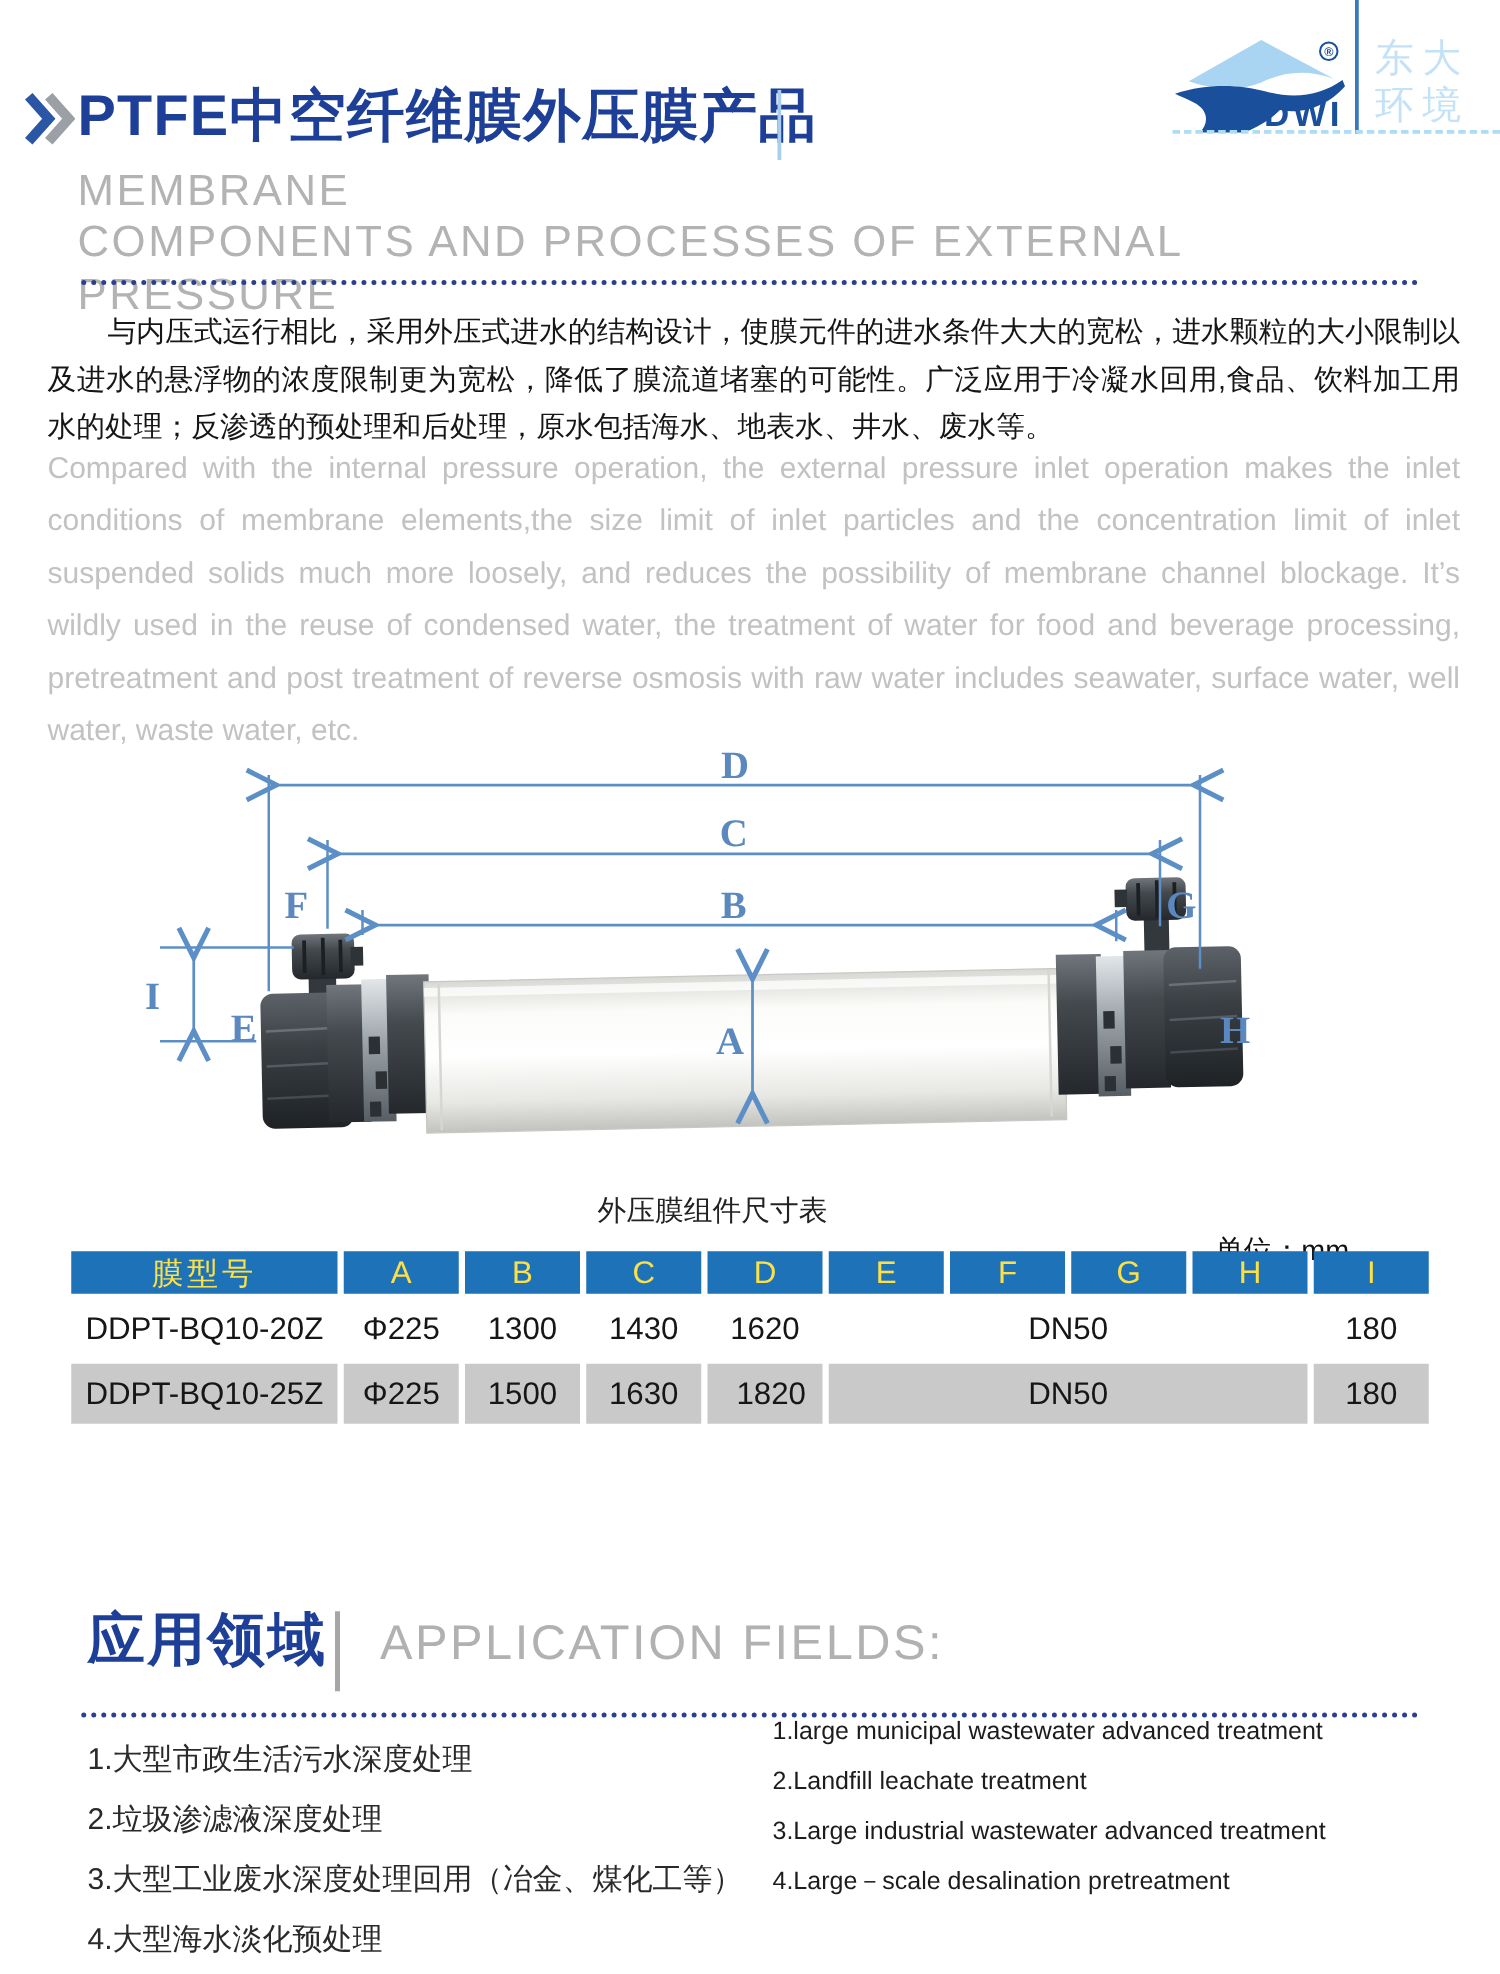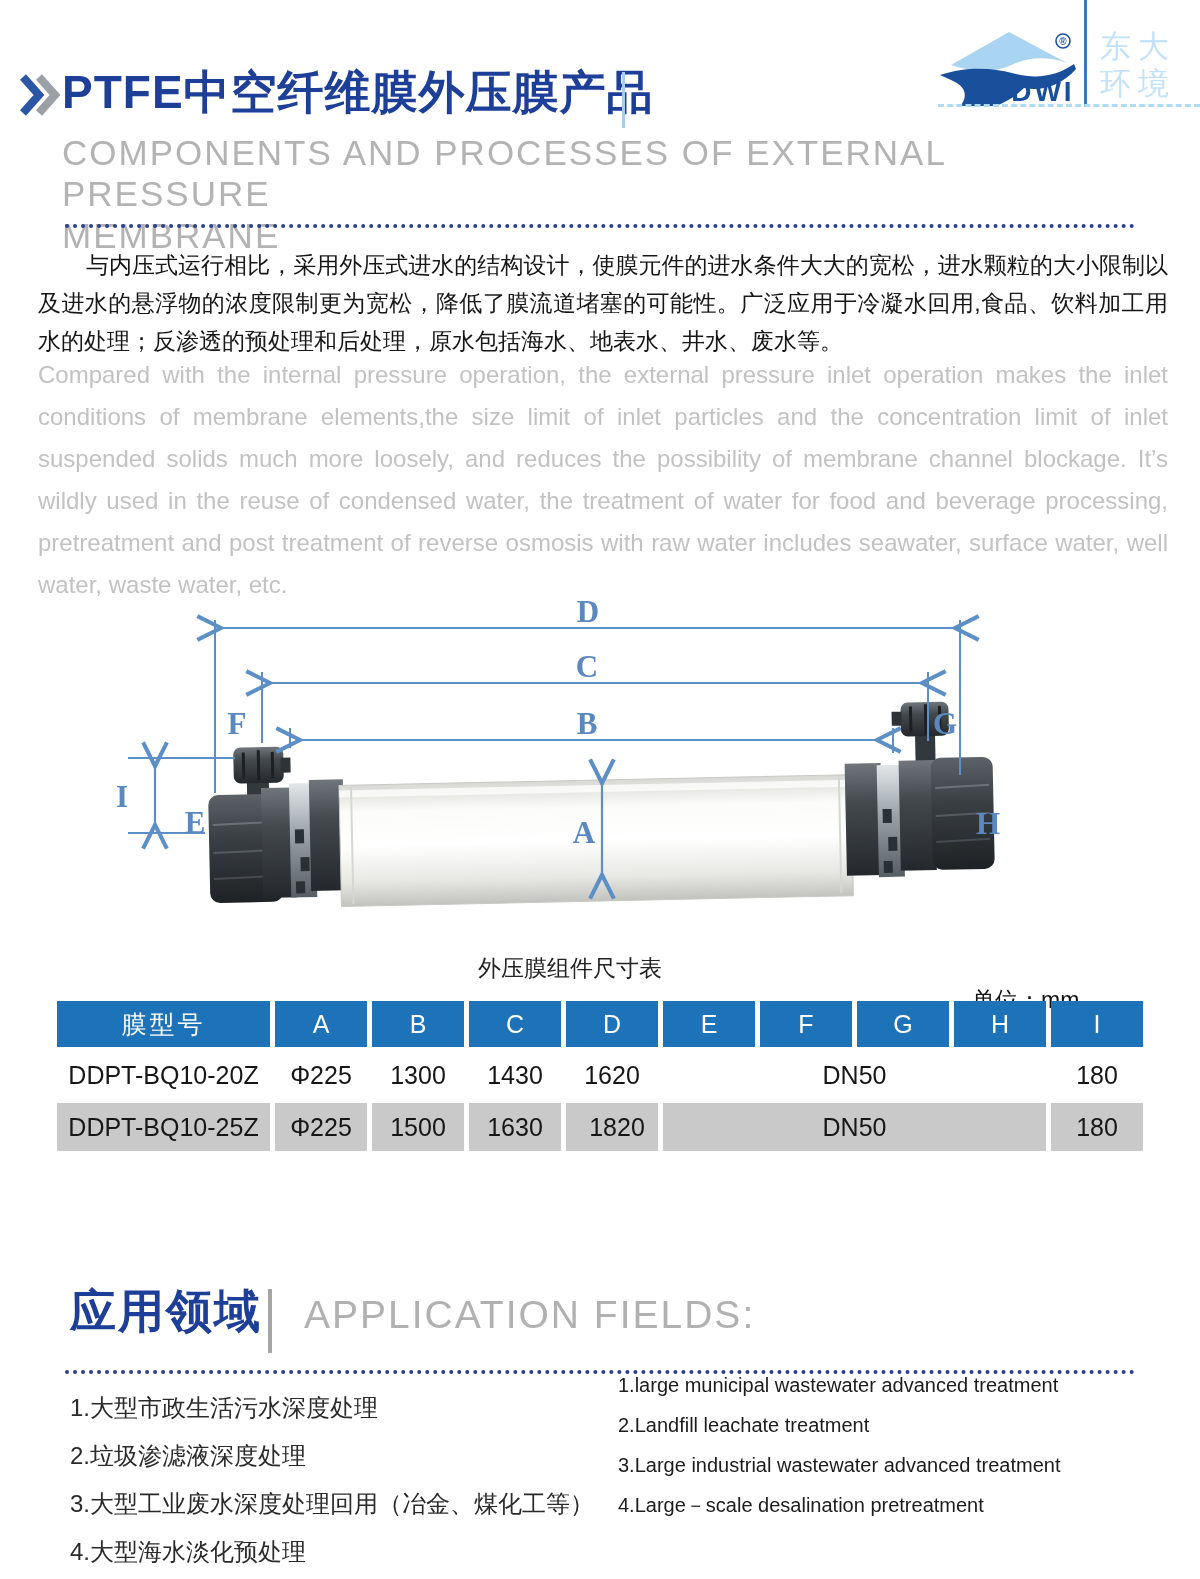--- a/index.html
+++ b/index.html
@@ -25,21 +25,21 @@
   
   .para-zh{left:38px;top:246px;width:1130px;font-size:23px;line-height:38px;color:#161616;
            text-align:justify;text-indent:48px;}
   .para-en{left:38px;top:354px;width:1130px;font-size:24px;line-height:42px;color:#c3c2c2;text-align:justify;}
 
   
   .tbl-title{left:0;top:953px;width:1140px;text-align:center;font-size:23px;color:#222;}
   .tbl-unit{left:972px;top:953px;font-size:23px;color:#111;margin-top:32px;}
   .spec-table{left:57px;top:1001px;width:1086px;display:grid;
               grid-template-columns:213px repeat(9,1fr);gap:4px 5px;}
-  .th{background:#1e72b8;color:#ffffff;height:46px;display:flex;align-items:center;justify-content:center;
+  .th{background:#1e72b8;color:#fde047;height:34px;display:flex;align-items:center;justify-content:center;
       font-size:25px;}
   .th.model{letter-spacing:3px;}
   .td{height:48px;display:flex;align-items:center;justify-content:center;
       font-size:25px;font-weight:normal;color:#161616;background:#fff;}
   .span4{grid-column:span 4;}
 
   
   .app-zh{left:70px;top:1281px;font-size:46px;font-weight:bold;color:#1d3f98;letter-spacing:2px;}
   .app-divider{left:268px;top:1289px;width:4px;height:64px;background:#a6a6a6;}
   .app-en{left:304px;top:1293px;font-size:39px;color:#b1b1b1;letter-spacing:2px;}
@@ -67,22 +67,22 @@
   </div>
   <div class="abs brand-dash"></div>
 
   <svg class="abs chevron" width="40" height="42" viewBox="0 0 40 42">
     <path d="M3,3 L19,21 L3,39" fill="none" stroke="#2b55a5" stroke-width="8"></path>
     <path d="M19,3 L35,21 L19,39" fill="none" stroke="#9aa0a6" stroke-width="8"></path>
   </svg>
   <div class="abs page-title">PTFE中空纤维膜外压膜产品</div>
   <div class="abs title-bar"></div>
   <div class="abs subtitle">
+    <div>MEMBRANE</div>
     <div>COMPONENTS AND PROCESSES OF EXTERNAL PRESSURE</div>
-    <div>MEMBRANE</div>
   </div>
   <div class="abs dotline sep-top"></div>
 
   <div class="abs para-zh">与内压式运行相比，采用外压式进水的结构设计，使膜元件的进水条件大大的宽松，进水颗粒的大小限制以及进水的悬浮物的浓度限制更为宽松，降低了膜流道堵塞的可能性。广泛应用于冷凝水回用,食品、饮料加工用水的处理；反渗透的预处理和后处理，原水包括海水、地表水、井水、废水等。</div>
   <div class="abs para-en">Compared with the internal pressure operation,  the external pressure inlet operation makes the inlet conditions of membrane elements,the size limit of inlet particles and the concentration limit of inlet suspended solids much more loosely, and reduces the possibility of membrane channel blockage.  It’s wildly used in the reuse of condensed water,  the treatment of water for food and beverage processing, pretreatment and post treatment of reverse osmosis with raw water includes seawater, surface water, well water, waste water, etc.</div>
 
   <svg class="abs" style="left:90px;top:585px;" width="1020" height="375" viewBox="0 0 1020 375">
     <defs>
       <marker id="ah" viewBox="0 0 12 12" refX="1.5" refY="6" markerWidth="13" markerHeight="13" orient="auto-start-reverse">
         <path d="M11,1 L1,6 L11,11" fill="none" stroke="#5d8fc7" stroke-width="1.7"></path>

